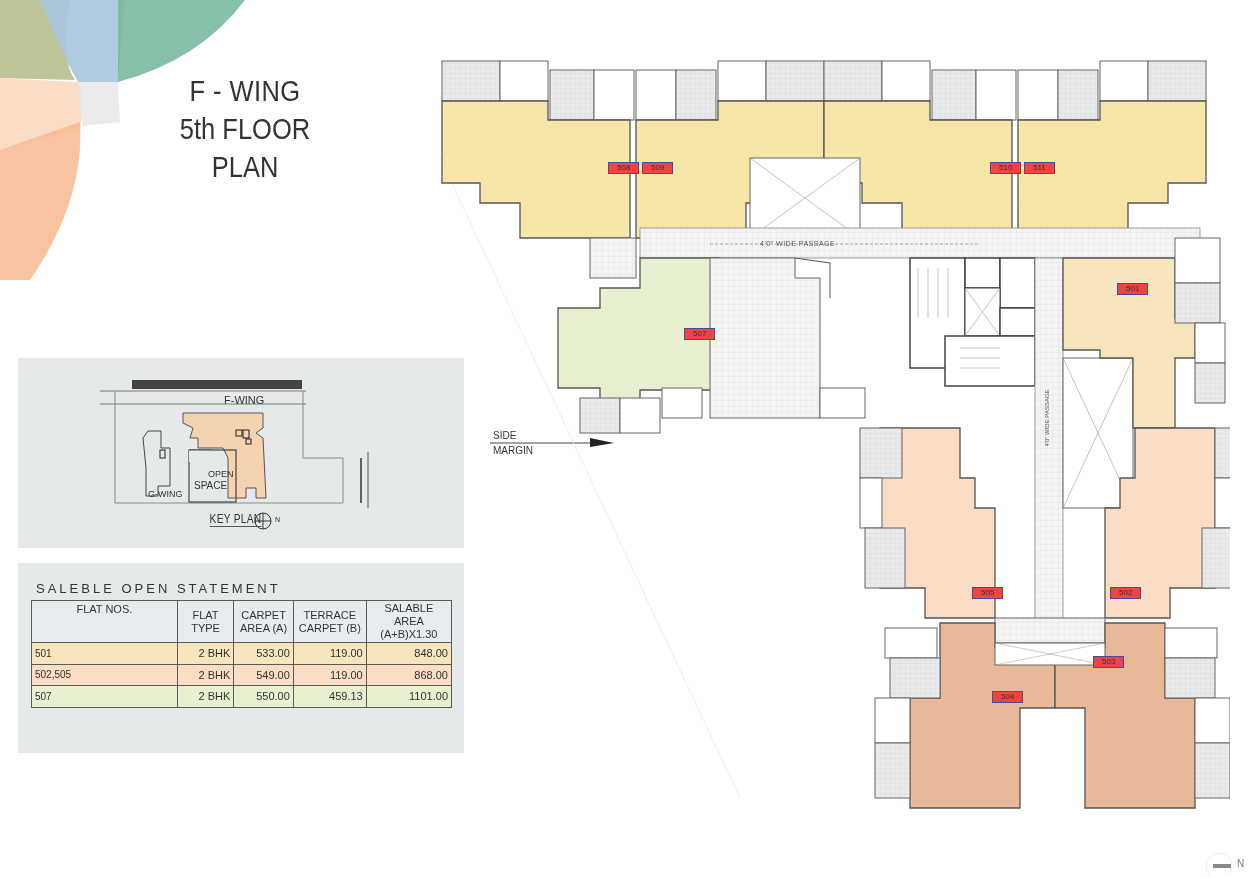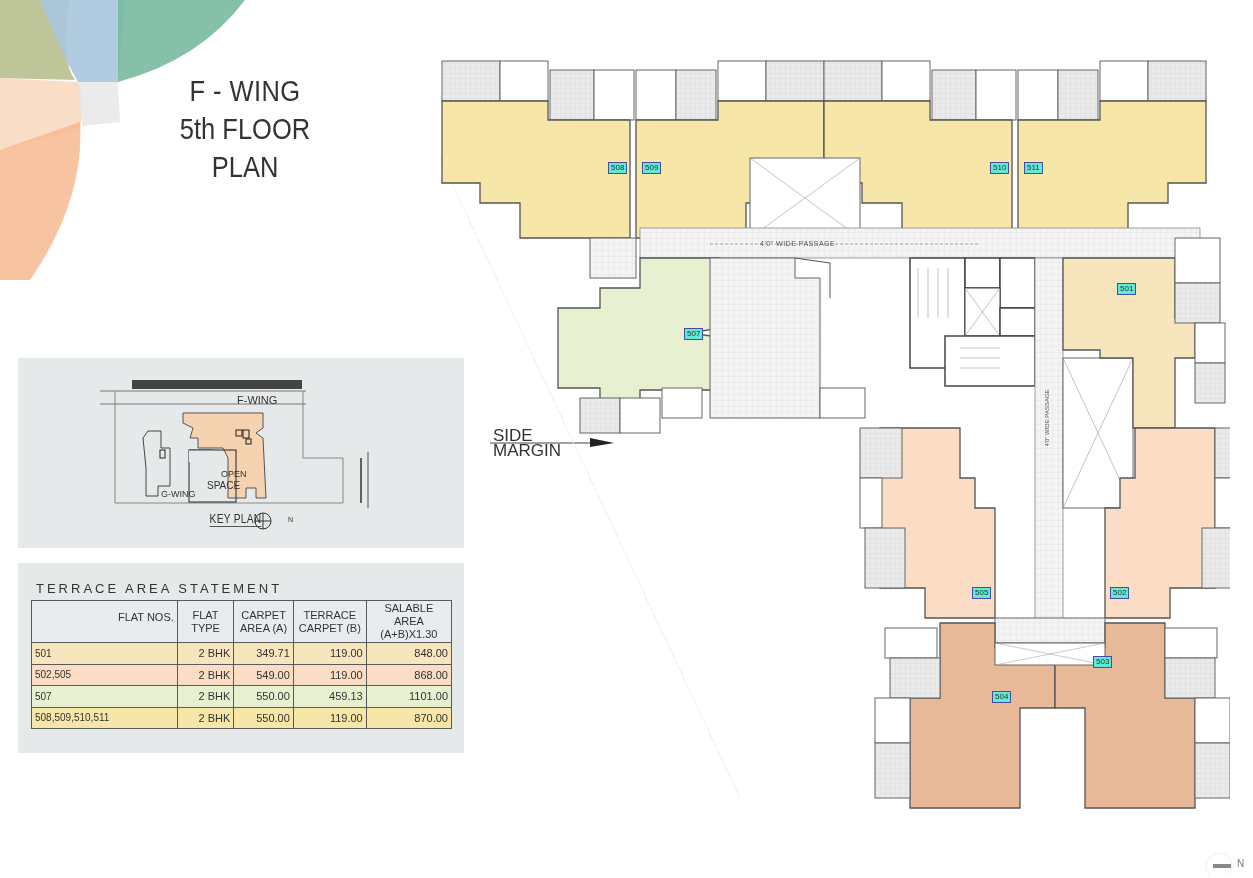--- a/index.html
+++ b/index.html
@@ -4,34 +4,34 @@
 <style>
   * { box-sizing: border-box; margin: 0; padding: 0; }
   html, body { width: 1253px; height: 878px; background: #ffffff; overflow: hidden; font-family: "Liberation Sans", sans-serif; }
   .page { position: relative; width: 1253px; height: 694px; background: #fff; border-radius: 19px; }
   .deco { position: absolute; left: 0; top: 0; width: 260px; height: 290px; }
   .title { position: absolute; left: 140px; top: 72px; width: 210px; text-align: center; color: #333; font-family: "Liberation Sans Narrow", "Liberation Sans", sans-serif; }
   .title .l1 { font-size: 30px; line-height: 38px; letter-spacing: 0.5px; transform: scaleX(0.85); }
   .title .l2 { font-size: 30px; line-height: 38px; transform: scaleX(0.85); }
   .keyplan { position: absolute; left: 18px; top: 358px; width: 446px; height: 190px; background: #e6e9ea; }
   .keyplan svg { position: absolute; left: 0; top: 0; }
-  .kp-text { position: absolute; font-size: 10px; color: #333; text-align: right; margin-left: 13px; }
+  .kp-text { position: absolute; font-size: 10px; color: #333; text-align: right; }
   .kp-label { position: absolute; left: 205px; top: 512px; font-size: 12px; color: #333; letter-spacing: 0.3px; border-bottom: 1px solid #555; transform: scaleX(0.85); }
   .area { position: absolute; left: 18px; top: 563px; width: 446px; height: 190px; background: #e6e9ea; }
   .area-title { position: absolute; left: 36px; top: 581px; font-size: 13px; letter-spacing: 3px; color: #333; }
   table.stmt { position: absolute; left: 31px; top: 600px; width: 421px; border-collapse: collapse; font-size: 11px; color: #333; }
   table.stmt th, table.stmt td { border: 1px solid #5a5a5a; padding: 1px 3px; }
   table.stmt th { background: #e9ecee; font-weight: normal; height: 31px; line-height: 13px; text-align: center; }
-  table.stmt th.first { text-align: right; vertical-align: top; padding-top: 10px; }
+  table.stmt th.first { text-align: center; vertical-align: top; padding-top: 2px; }
   table.stmt td { height: 21.5px; text-align: right; }
   table.stmt td.first { text-align: left; font-size: 10px; }
-  .side-margin { position: absolute; left: 493px; top: 428px; font-size: 17px; color: #333; line-height: 15px; }
+  .side-margin { position: absolute; left: 493px; top: 428px; font-size: 10px; color: #333; line-height: 15px; }
   .north { position: absolute; left: 1205px; top: 850px; }
   .plan { position: absolute; left: 440px; top: 58px; }
-  .unit-tag { position: absolute; font-size: 8px; color: #333; background: #5eead4; border: 1px solid #4a4aa0; padding: 0 2px; line-height: 10px; }
+  .unit-tag { position: absolute; font-size: 8px; color: #333; background: #ef4444; border: 1px solid #4a4aa0; padding: 0 8px; line-height: 10px; }
   .plan-label { position: absolute; font-size: 7px; color: #555; letter-spacing: 0.5px; }
 </style>
 </head>
 <body>
 
 <div class="page">
 
   <svg class="deco" width="260" height="290" viewBox="0 0 260 290">
     <path d="M0,0 L70,0 Q60,60 75,80 L0,78 Z" fill="#b6bf8e" opacity="0.9"></path>
     <path d="M40,0 L125,0 Q120,60 118,82 L78,82 Q60,50 40,0 Z" fill="#a9c5de" opacity="0.9"></path>
@@ -69,59 +69,52 @@
     </svg>
     <div class="kp-text" style="left:206px;top:36px;font-size:11px;">F-WING</div>
     <div class="kp-text" style="left:130px;top:131px;font-size:9px;">G-WING</div>
     <div class="kp-text" style="left:190px;top:111px;font-size:9px;">OPEN</div>
     <div class="kp-text" style="left:176px;top:122px;font-size:10px;">SPACE</div>
     <div class="kp-text" style="left:257px;top:158px;font-size:7px;">N</div>
   </div>
   <div class="kp-label">KEY PLAN</div>
 
   <div class="area"></div>
-  <div class="area-title">TERRACE AREA STATEMENT</div>
+  <div class="area-title">SALEBLE OPEN STATEMENT</div>
   <table class="stmt">
     <thead>
       <tr>
         <th class="first" style="width:142px">FLAT NOS.</th>
         <th style="width:55px">FLAT TYPE</th>
         <th style="width:58px">CARPET AREA (A)</th>
         <th style="width:71px">TERRACE CARPET (B)</th>
         <th style="width:83px">SALABLE AREA (A+B)X1.30</th>
       </tr>
     </thead>
     <tbody>
       <tr style="background:#f7e6bd">
         <td class="first">501</td>
         <td>2 BHK</td>
-        <td>349.71</td>
+        <td>533.00</td>
         <td>119.00</td>
         <td>848.00</td>
       </tr>
       <tr style="background:#fbdcc4">
         <td class="first">502,505</td>
         <td>2 BHK</td>
         <td>549.00</td>
         <td>119.00</td>
         <td>868.00</td>
       </tr>
       <tr style="background:#e8f0d2">
         <td class="first">507</td>
         <td>2 BHK</td>
         <td>550.00</td>
         <td>459.13</td>
         <td>1101.00</td>
-      </tr>
-      <tr style="background:#f6e7a8">
-        <td class="first">508,509,510,511</td>
-        <td>2 BHK</td>
-        <td>550.00</td>
-        <td>119.00</td>
-        <td>870.00</td>
       </tr>
     </tbody>
   </table>
 
   <div class="side-margin">
     <div>SIDE</div>
     <div>MARGIN</div>
   </div>
   <svg style="position:absolute;left:490px;top:436px" width="130" height="14">
     <line x1="0" y1="7" x2="100" y2="7" stroke="#444" stroke-width="1"></line>

